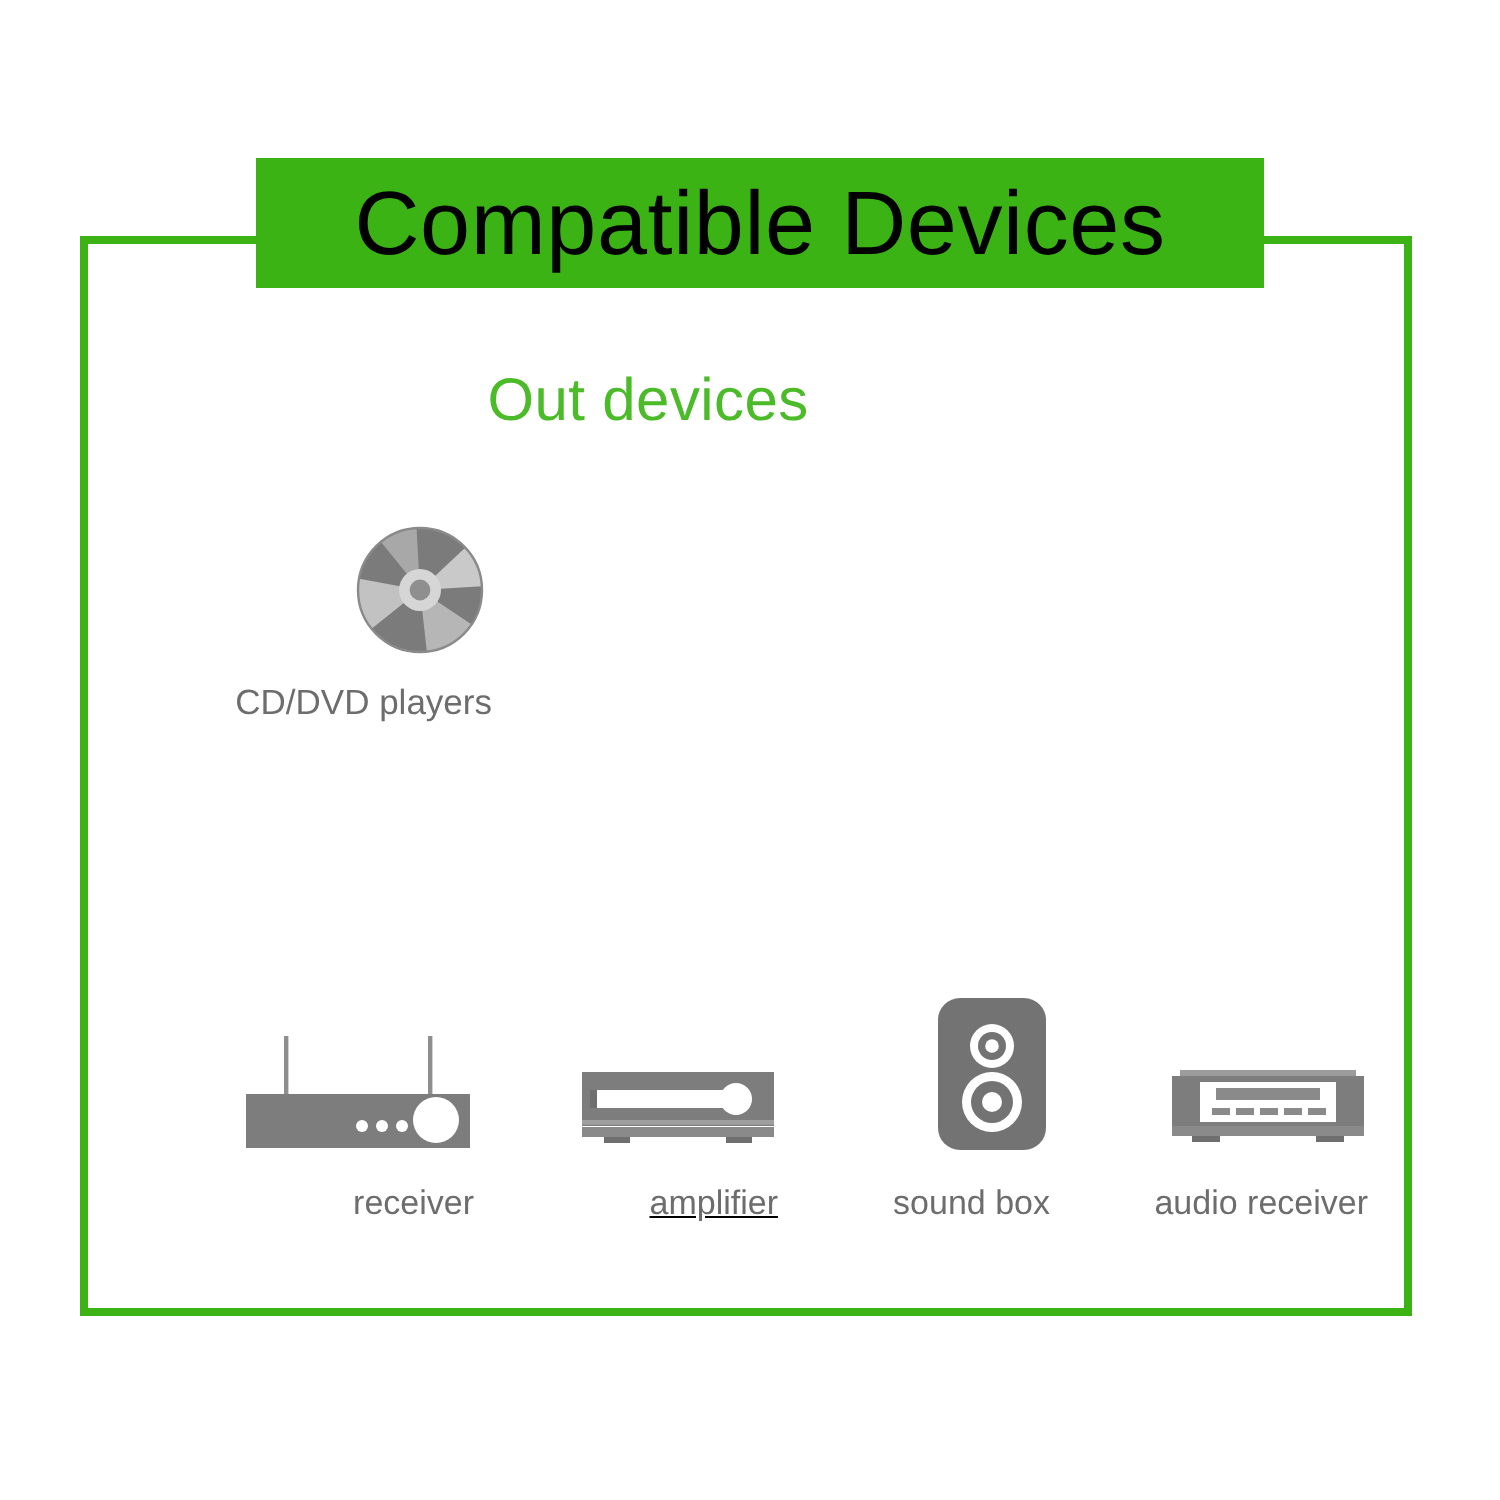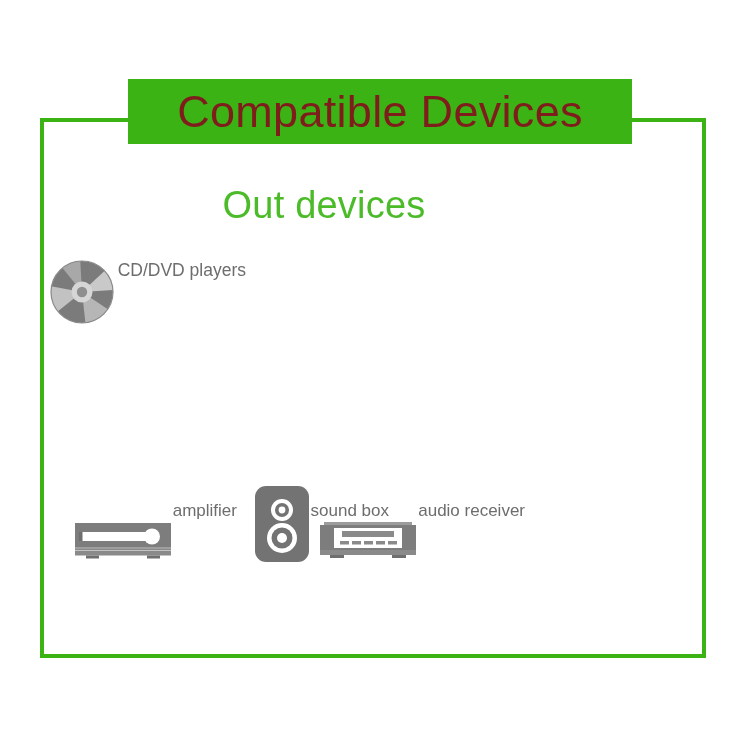--- a/index.html
+++ b/index.html
@@ -41,36 +41,36 @@
     top: 79px;
     width: 504px;
     height: 65px;
     background: #3cb315;
     display: flex;
     align-items: center;
     justify-content: center;
     z-index: 3;
   }
   .banner-text {
-    color: #7f1d1d;
+    color: #000000;
     font-size: 45px;
     line-height: 1;
     letter-spacing: 0.3px;
     font-weight: 400;
     white-space: nowrap;
   }
 
   
   .section-heading {
     position: absolute;
     left: 0;
     width: 648px;
     text-align: center;
     color: #4cbb29;
-    font-size: 38px;
+    font-size: 30px;
     font-weight: 400;
     letter-spacing: 0.2px;
   }
   #heading-out   { top: 184px; }
   #heading-input { top: 414px; }
 
   
   .device-row {
     position: absolute;
     display: flex;
@@ -84,22 +84,22 @@
   }
   #row-input {
     left: 74px;
     top: 485px;
     width: 610px;
     height: 125px;
   }
 
   .device {
     display: flex;
-    flex-direction: row;
-    align-items: flex-start;
+    flex-direction: column;
+    align-items: flex-end;
     justify-content: flex-end;
     height: 100%;
   }
   .device-icon {
     display: flex;
     align-items: flex-end;
     justify-content: center;
     height: 78px;
   }
   .device-label {
@@ -114,21 +114,21 @@
     font-size: 17px;
   }
 
   
   #row-out .device:nth-child(1) { width: 172px; }
   #row-out .device:nth-child(2) { width: 158px; }
   #row-out .device:nth-child(3) { width: 122px; }
   #row-out .device:nth-child(4) { width: 158px; }
 
   #row-input .device:nth-child(1) { width: 163px; }
-  #row-input .device:nth-child(2) { width: 152px; }
+  #row-input .device:nth-child(2) { width: 152px; text-decoration: underline; }
   #row-input .device:nth-child(3) { width: 136px; }
   #row-input .device:nth-child(4) { width: 159px; }
 
   svg { display: block; overflow: visible; }
 </style>
 </head>
 <body>
 
 <div id="poster">
 
@@ -167,20 +167,40 @@
     </div>
 
 
 
 
   </div>
 
 
   <div class="device-row" id="row-input">
 
+    <div class="device">
+      <div class="device-icon">
+        <svg width="116" height="72" viewBox="0 0 116 72" aria-hidden="true">
+
+          <rect x="21" y="14" width="2.2" height="30" fill="#8e8e8e"></rect>
+          <rect x="93" y="14" width="2.2" height="30" fill="#8e8e8e"></rect>
+
+          <rect x="2" y="43" width="112" height="27" fill="#7d7d7d"></rect>
+
+          <g fill="#ffffff">
+            <circle cx="60" cy="59" r="3"></circle>
+            <circle cx="70" cy="59" r="3"></circle>
+            <circle cx="80" cy="59" r="3"></circle>
+          </g>
+
+          <circle cx="97" cy="56" r="11.5" fill="#ffffff"></circle>
+        </svg>
+      </div>
+      <div class="device-label">receiver</div>
+    </div>
 
     <div class="device">
       <div class="device-icon">
         <svg width="100" height="46" viewBox="0 0 100 46" aria-hidden="true">
           <rect x="2" y="6" width="96" height="27" fill="#7d7d7d"></rect>
 
           <rect x="6" y="15" width="72" height="9" fill="#ffffff"></rect>
           <rect x="6" y="15" width="3.5" height="9" fill="#6f6f6f"></rect>
 
           <circle cx="79" cy="19.5" r="8" fill="#ffffff"></circle>

